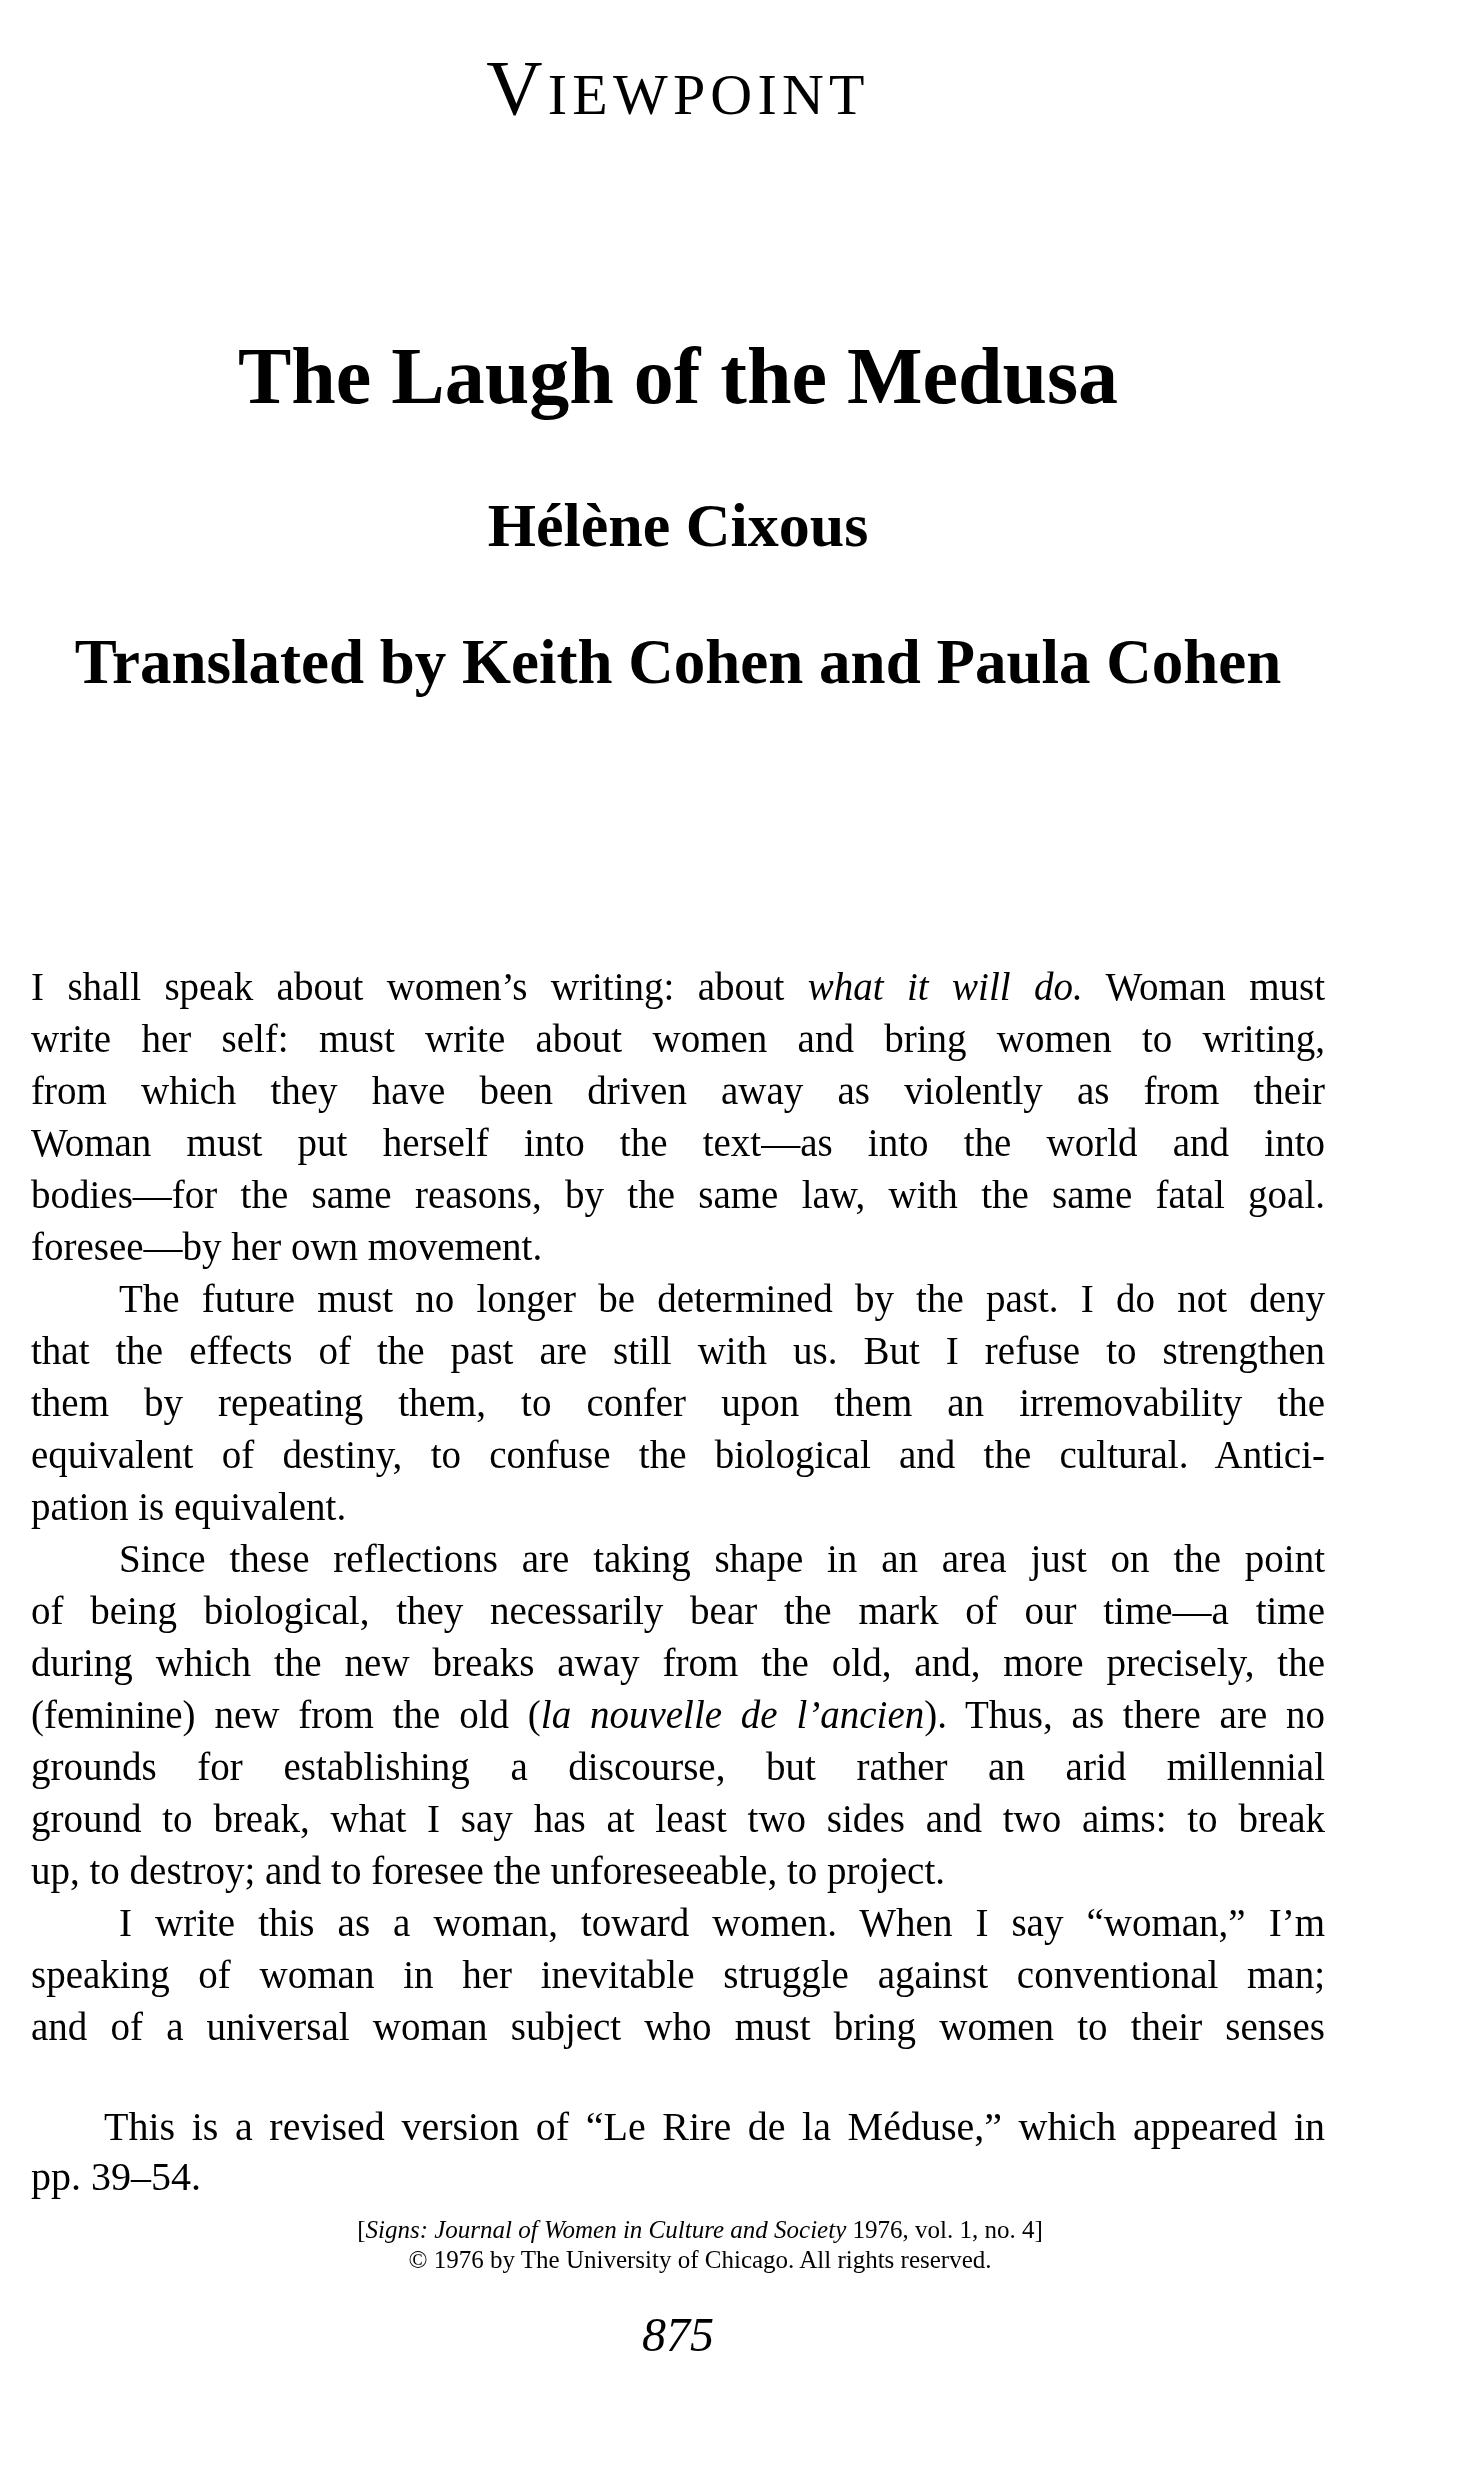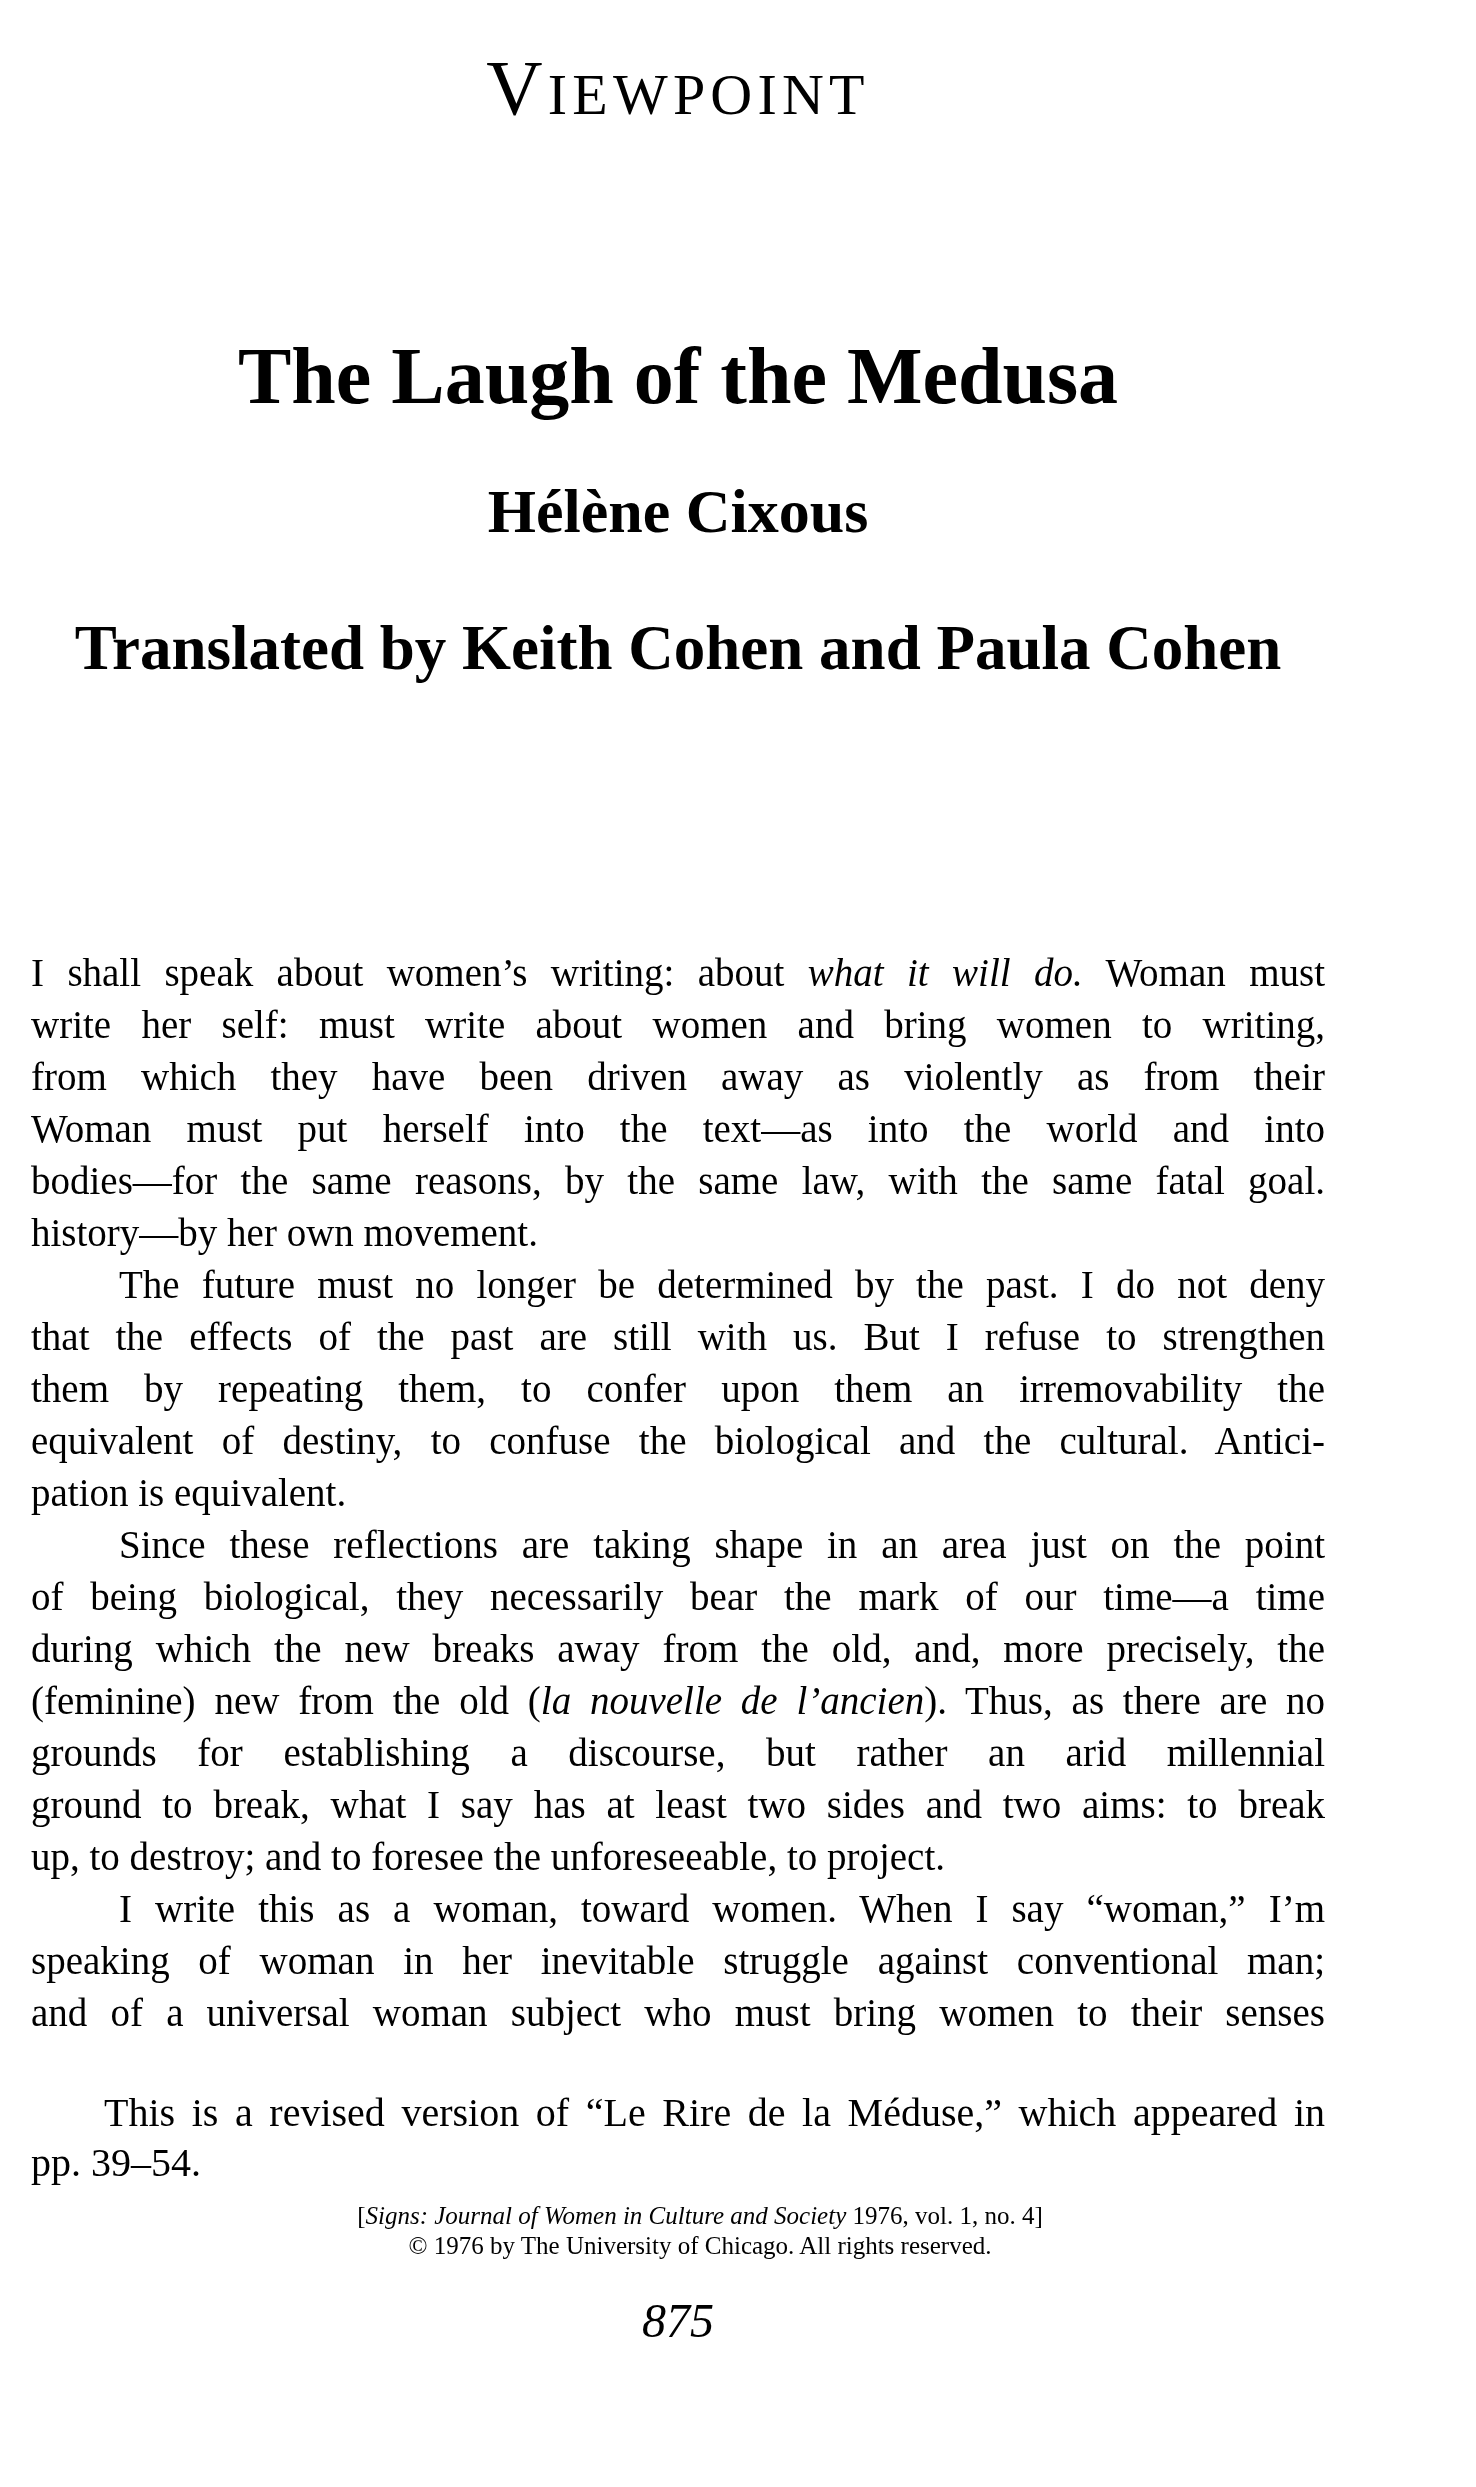--- a/index.html
+++ b/index.html
@@ -29,21 +29,21 @@
   .kicker-rest { font-size: 58px; }
   .title {
     margin-top: 181px;
     text-align: center;
     font-size: 80px;
     font-weight: bold;
     line-height: 88px;
     white-space: nowrap;
   }
   .author {
-    margin-top: 56px;
+    margin-top: 70px;
     text-align: center;
     font-size: 62px;
     font-weight: bold;
     line-height: 70px;
     white-space: nowrap;
   }
   .translators {
     margin-top: 67px;
     text-align: center;
     font-size: 63px;
@@ -116,21 +116,21 @@
     <h3 class="translators">Translated by Keith Cohen and Paula Cohen</h3>
   </header>
 
   <main class="body-text" id="body-text">
       <div>
         <div class="line just">I shall speak about women’s writing: about <i>what it will do.</i> Woman must</div>
         <div class="line just">write her self: must write about women and bring women to writing,</div>
         <div class="line just">from which they have been driven away as violently as from their</div>
         <div class="line just">Woman must put herself into the text—as into the world and into</div>
         <div class="line just">bodies—for the same reasons, by the same law, with the same fatal goal.</div>
-        <div class="line">history—by her own movement.</div>
+        <div class="line">foresee—by her own movement.</div>
       </div>
       <div>
         <div class="line just indent">The future must no longer be determined by the past. I do not deny</div>
         <div class="line just">that the effects of the past are still with us. But I refuse to strengthen</div>
         <div class="line just">them by repeating them, to confer upon them an irremovability the</div>
         <div class="line just">equivalent of destiny, to confuse the biological and the cultural. Antici-</div>
         <div class="line">pation is equivalent.</div>
       </div>
       <div>
         <div class="line just indent">Since these reflections are taking shape in an area just on the point</div>

